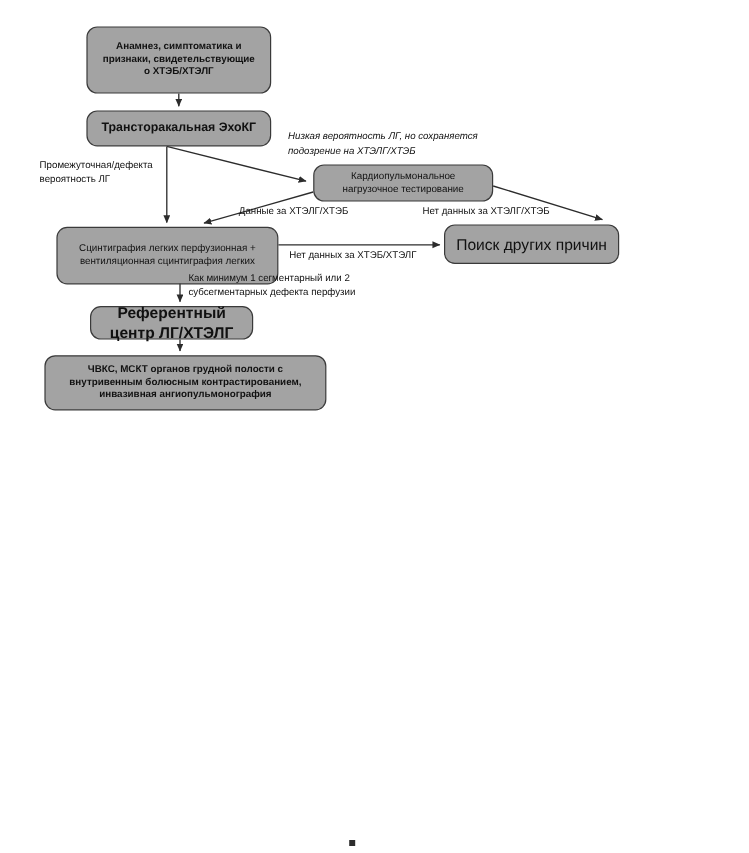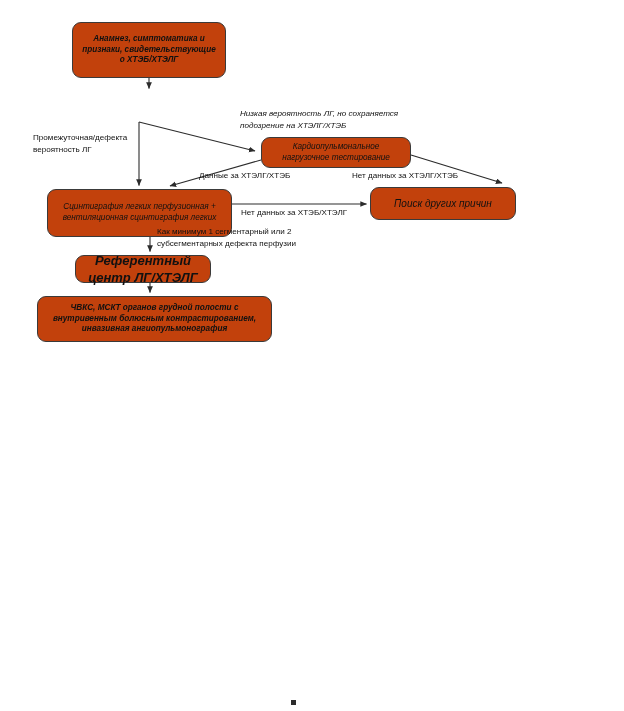--- a/index.html
+++ b/index.html
@@ -29,28 +29,27 @@
     top: 0;
     width: 624px;
     height: 711px;
     pointer-events: none;
   }
   .node {
     position: absolute;
     box-sizing: border-box;
     border: 1.2px solid #3a3a3a;
     border-radius: 9px;
-    background: #c2410c;
+    background: #a3a3a3;
     display: flex;
     align-items: center;
     justify-content: center;
     text-align: center;
     line-height: 1.32;
     color: #111111;
-    font-style: italic;
   }
   .node-text {
     display: block;
     width: 100%;
     padding: 0 6px;
     box-sizing: border-box;
     white-space: pre-line;
   }
   
   #node-anamnesis {
@@ -64,21 +63,21 @@
   #node-cpet {
     left: 261px; top: 137px; width: 150px; height: 31px;
     font-size: 8.2px; font-weight: normal;
   }
   #node-scintigraphy {
     left: 47px; top: 189px; width: 185px; height: 48px;
     font-size: 8.2px; font-weight: normal;
   }
   #node-other-causes {
     left: 370px; top: 187px; width: 146px; height: 33px;
-    font-size: 10px; font-weight: normal; justify-content: flex-end;
+    font-size: 13px; font-weight: normal; justify-content: flex-end;
   }
   #node-referral {
     left: 75px; top: 255px; width: 136px; height: 28px;
     font-size: 13px; font-weight: bold;
   }
   #node-imaging {
     left: 37px; top: 296px; width: 235px; height: 46px;
     font-size: 8.2px; font-weight: bold;
   }
   
@@ -149,20 +148,23 @@
       <line x1="150" y1="283" x2="150" y2="292.5" stroke="#2c2c2c" stroke-width="1.1" marker-end="url(#arrowhead)"></line>
     </g>
   </svg>
 
   <div class="node" id="node-anamnesis">
     <span class="node-text">Анамнез, симптоматика и
 признаки, свидетельствующие
 о ХТЭБ/ХТЭЛГ</span>
   </div>
 
+  <div class="node" id="node-echo">
+    <span class="node-text">Трансторакальная ЭхоКГ</span>
+  </div>
 
   <div class="node" id="node-cpet">
     <span class="node-text">Кардиопульмональное
 нагрузочное тестирование</span>
   </div>
 
   <div class="node" id="node-scintigraphy">
     <span class="node-text">Сцинтиграфия легких перфузионная +
 вентиляционная сцинтиграфия легких</span>
   </div>

